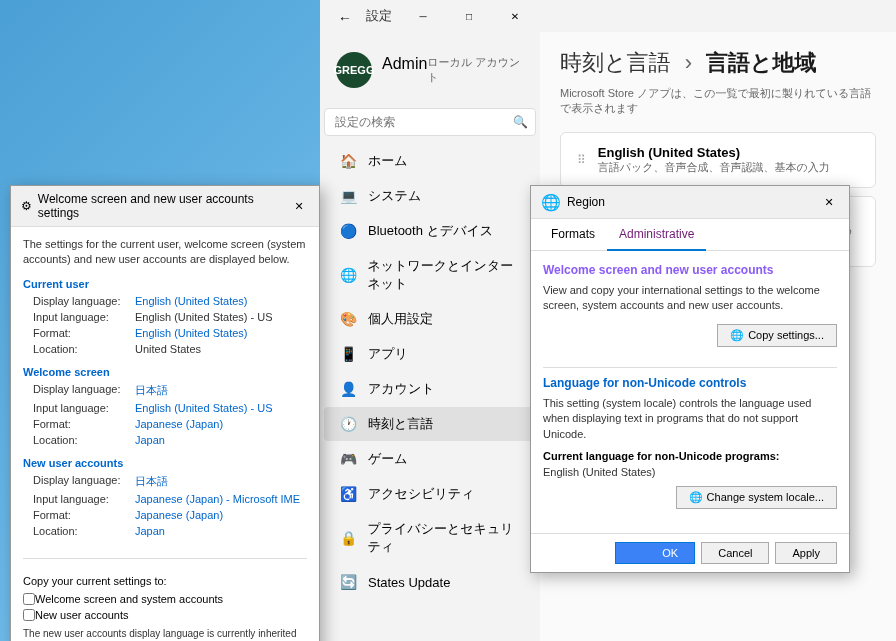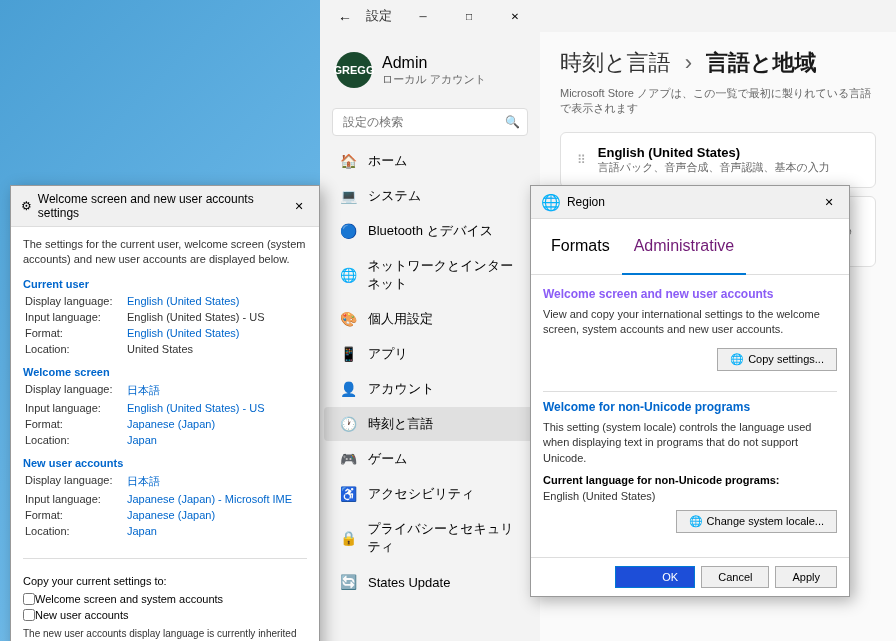--- a/index.html
+++ b/index.html
@@ -78,24 +78,24 @@
       border-radius: 50%;
       background: #1a4a2e;
       display: flex;
       align-items: center;
       justify-content: center;
       color: white;
       font-size: 11px;
       font-weight: bold;
     }
 
-    .user-info { display: flex; flex-direction: column; }
+    .user-info { display: flex; }
 
     .search-box {
-      margin: 8px 12px;
+      margin: 8px 4px;
       position: relative;
       border-radius: 11px;
     }
 
     .search-input {
       width: 100%;
       padding: 6px 30px 6px 10px;
       border: 1px solid #ddd;
       border-radius: 4px;
       font-size: 12px;
@@ -213,22 +213,22 @@
       background: transparent;
     }
 
     .region-tabs {
       display: flex;
       border-bottom: 1px solid #ddd;
       padding: 0 8px;
     }
 
     .region-tab {
-      padding: 18px 12px;
-      font-size: 16px;
+      padding: 8px 12px;
+      font-size: 12px;
       cursor: pointer;
       border-bottom: 2px solid transparent;
       margin-bottom: -1px;
     }
 
     .region-tab.active {
       border-bottom: 2px solid #0078d4;
       color: #701a75;
     }
 
@@ -307,21 +307,21 @@
 
     .dialog-btn {
       padding: 4px 16px;
       font-size: 11px;
       cursor: pointer;
       border: 1px solid #aaa;
       background: #f0f0f0;
     }
 
     .dialog-btn.default {
-      background: #1d4ed8;
+      background: #3b82f6;
       color: white;
       border-color: #0078d4;
       padding-left: 46px;
     }
 
     
     .welcome-dialog {
       position: absolute;
       left: 10px;
       top: 185px;
@@ -349,20 +349,21 @@
     .welcome-desc {
       font-size: 11px;
       color: #333;
       margin-bottom: 10px;
       line-height: 1.4;
     }
 
     .info-table {
       width: 100%;
       margin-bottom: 8px;
+      margin-left: 8px;
     }
 
     .info-table td {
       font-size: 11px;
       padding: 1px 0;
       vertical-align: top;
     }
 
     .info-table td:first-child {
       color: #333;
@@ -565,21 +566,21 @@
   <div class="region-body">
     <div class="region-section-title">Welcome screen and new user accounts</div>
     <div class="region-section-text">View and copy your international settings to the welcome screen, system accounts and new user accounts.</div>
     <div class="clearfix">
       <button class="region-btn">
         <span>🌐</span>
         <span>Copy settings...</span>
       </button>
     </div>
     <hr class="region-divider">
-    <div class="unicode-section-title">Welcome for non-Unicode programs</div>
+    <div class="unicode-section-title">Language for non-Unicode controls</div>
     <div class="unicode-text">This setting (system locale) controls the language used when displaying text in programs that do not support Unicode.</div>
     <div class="unicode-label">Current language for non-Unicode programs:</div>
     <div class="unicode-value">English (United States)</div>
     <div class="clearfix">
       <button class="region-btn">
         <span>🌐</span>
         <span>Change system locale...</span>
       </button>
     </div>
   </div>

